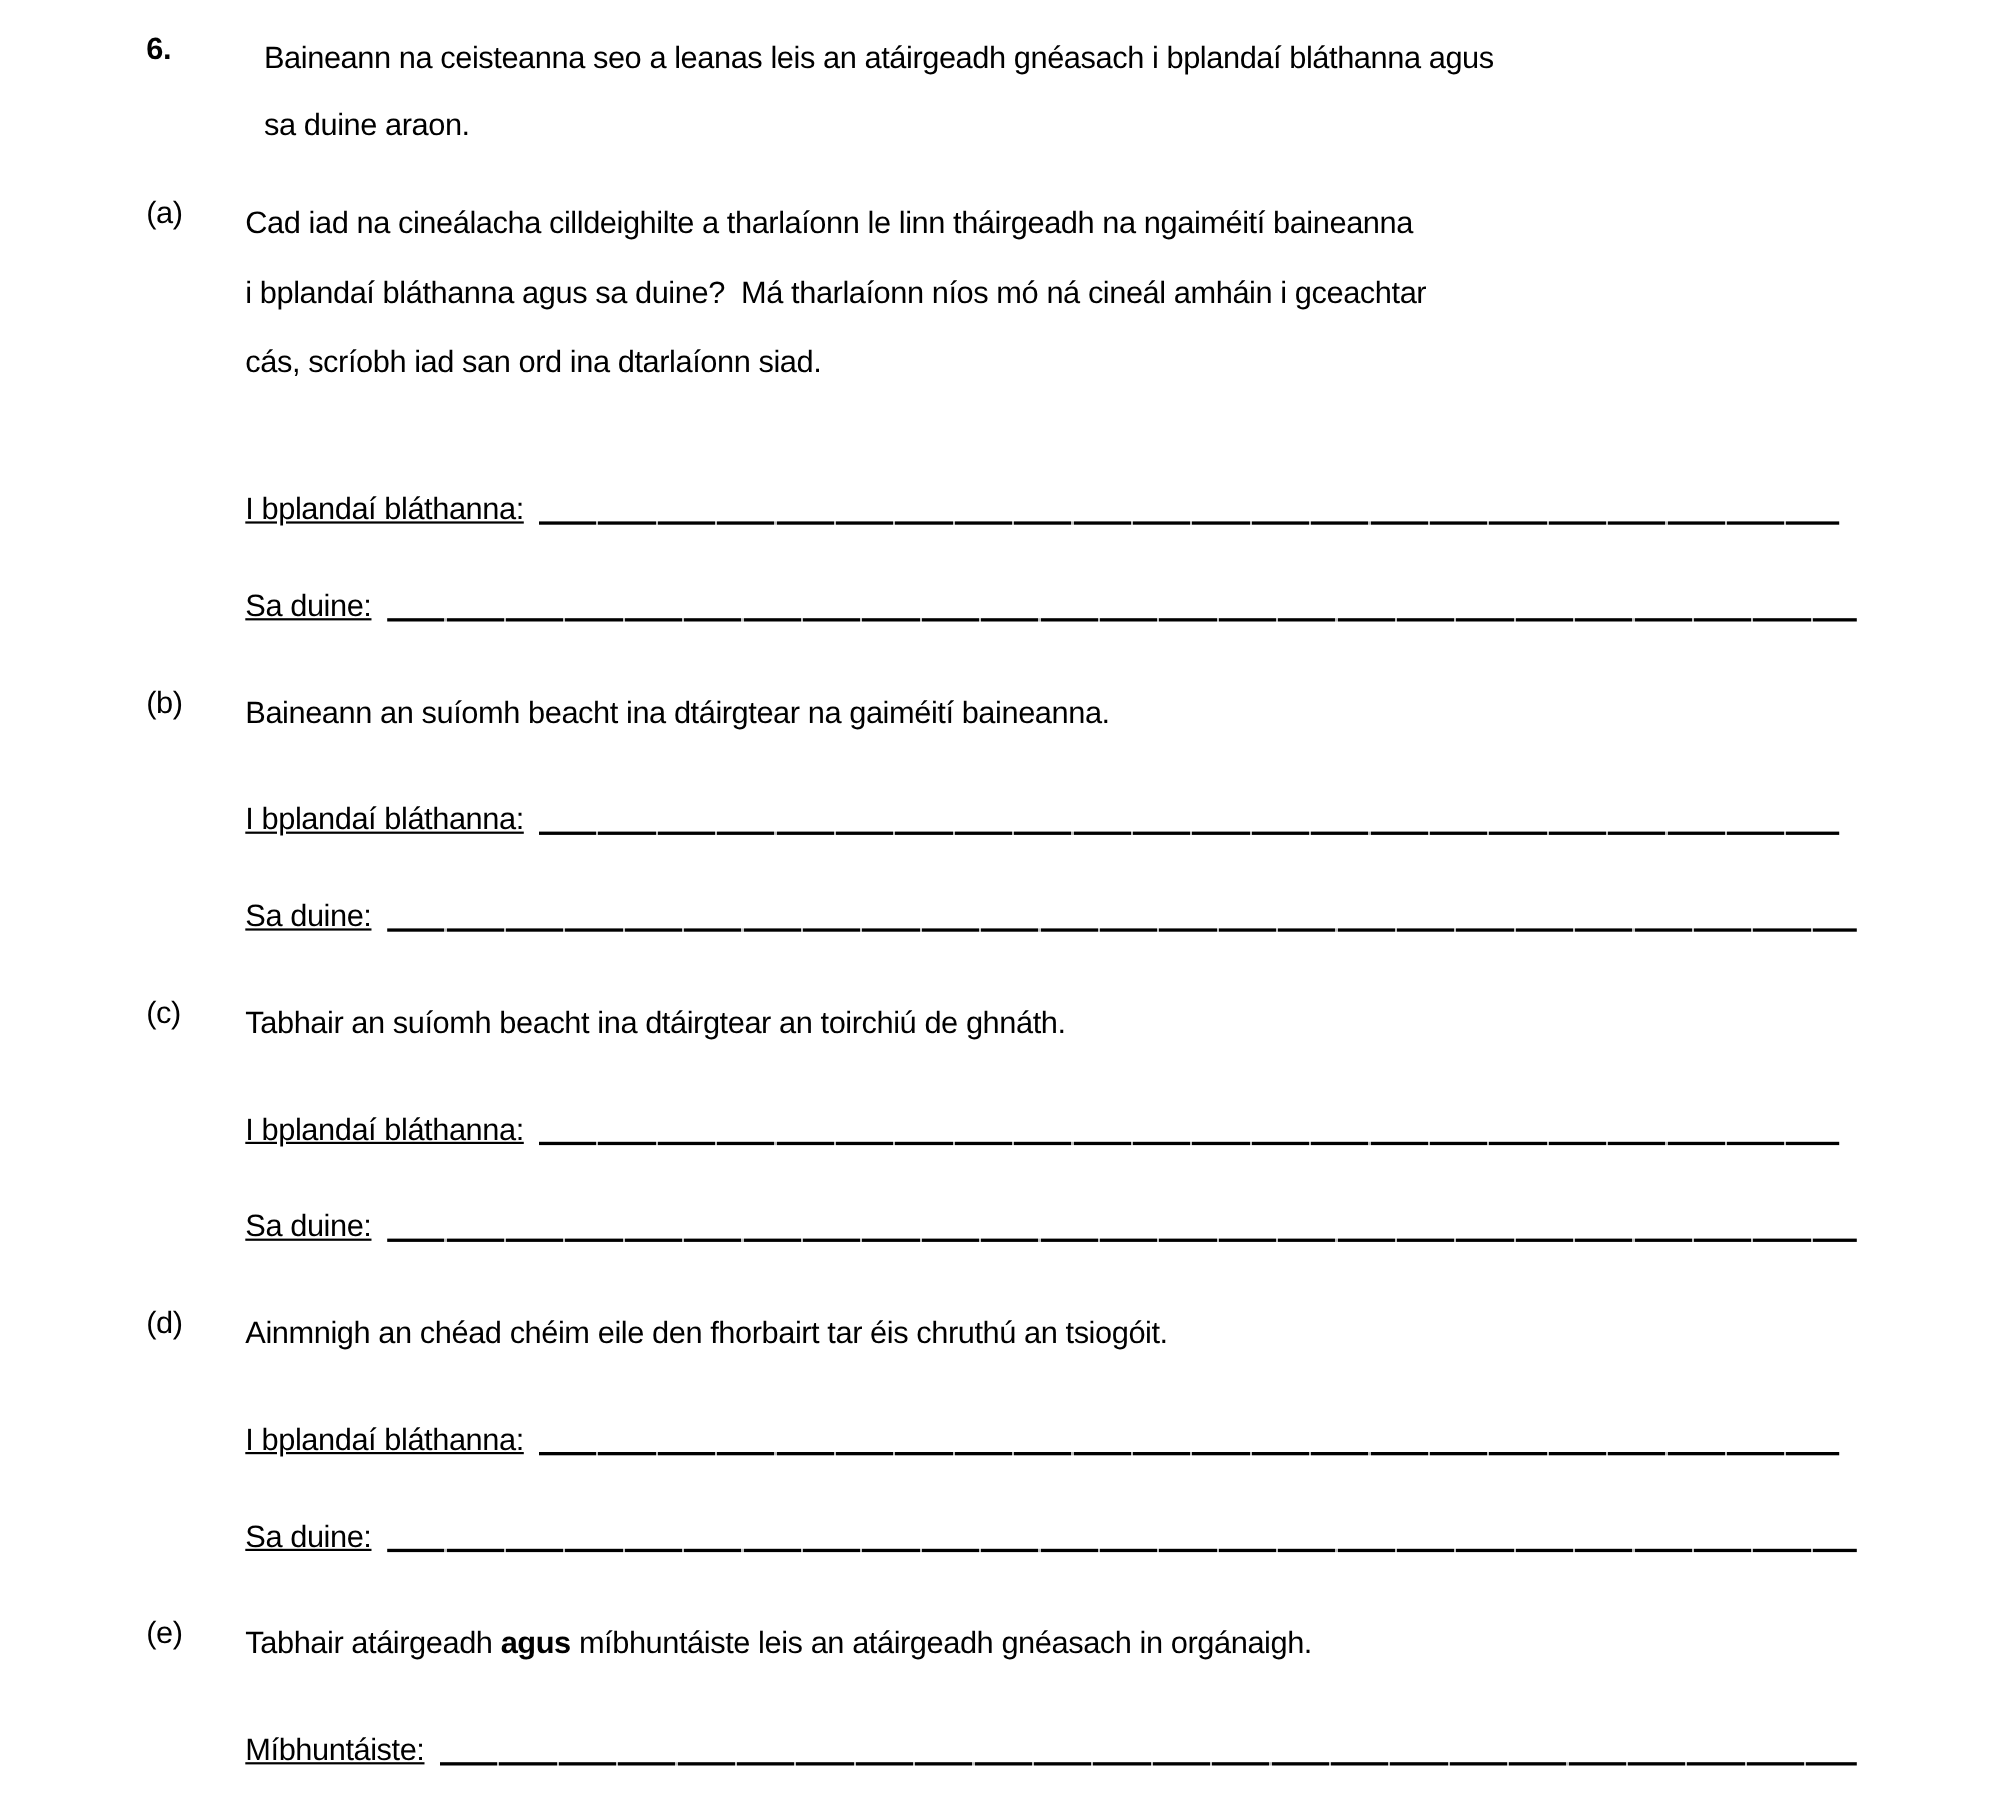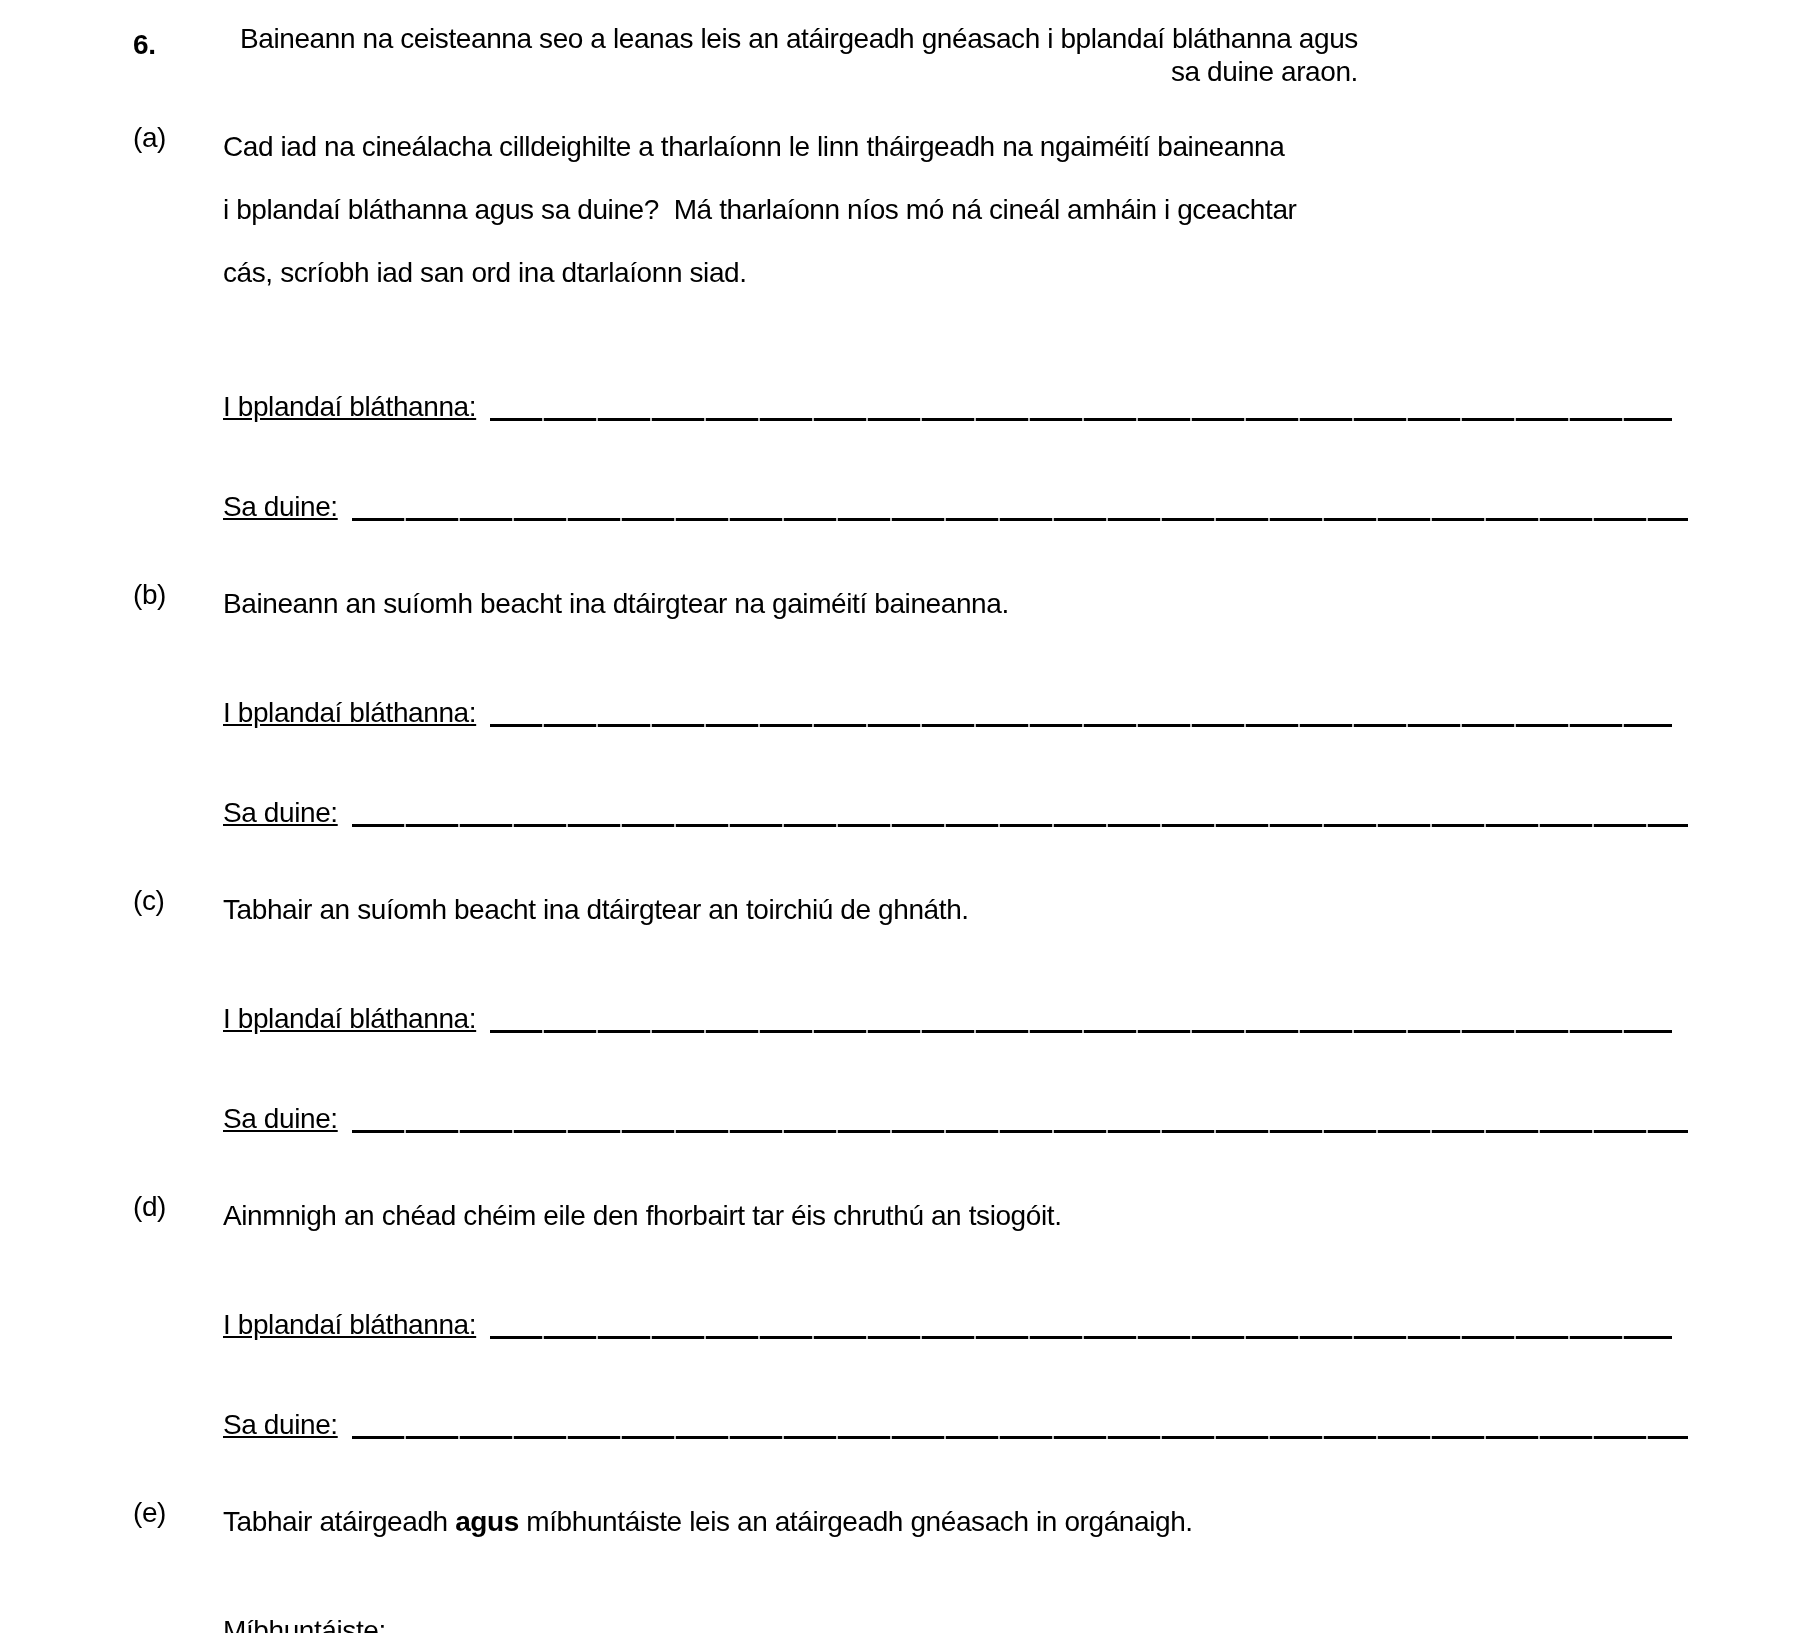--- a/index.html
+++ b/index.html
@@ -24,23 +24,22 @@
     display: flex;
     align-items: flex-start;
   }
   .q-num {
     width: 107px;
     flex-shrink: 0;
     font-weight: bold;
     line-height: 45px;
   }
   .q-intro {
-    line-height: 33px;
+    line-height: 61px;
     white-space: pre-wrap;
-    text-align: right;
   }
   .part {
     display: flex;
     align-items: flex-start;
     margin-top: 43px;
   }
   .part.first {
     margin-top: 27px;
   }
   .part-label {
@@ -60,21 +59,21 @@
   .bold {
     font-weight: bold;
   }
   .answers {
     margin-left: 90px; 
   }
   .answer-row {
     display: flex;
     align-items: flex-end;
     height: 45px;
-    margin-top: 55px;
+    margin-top: 43px;
   }
   .answer-row.mt-lg {
     margin-top: 80px;
   }
   .answer-label {
     line-height: 45px;
     white-space: nowrap;
     text-decoration: underline;
   }
   .answer-line {

